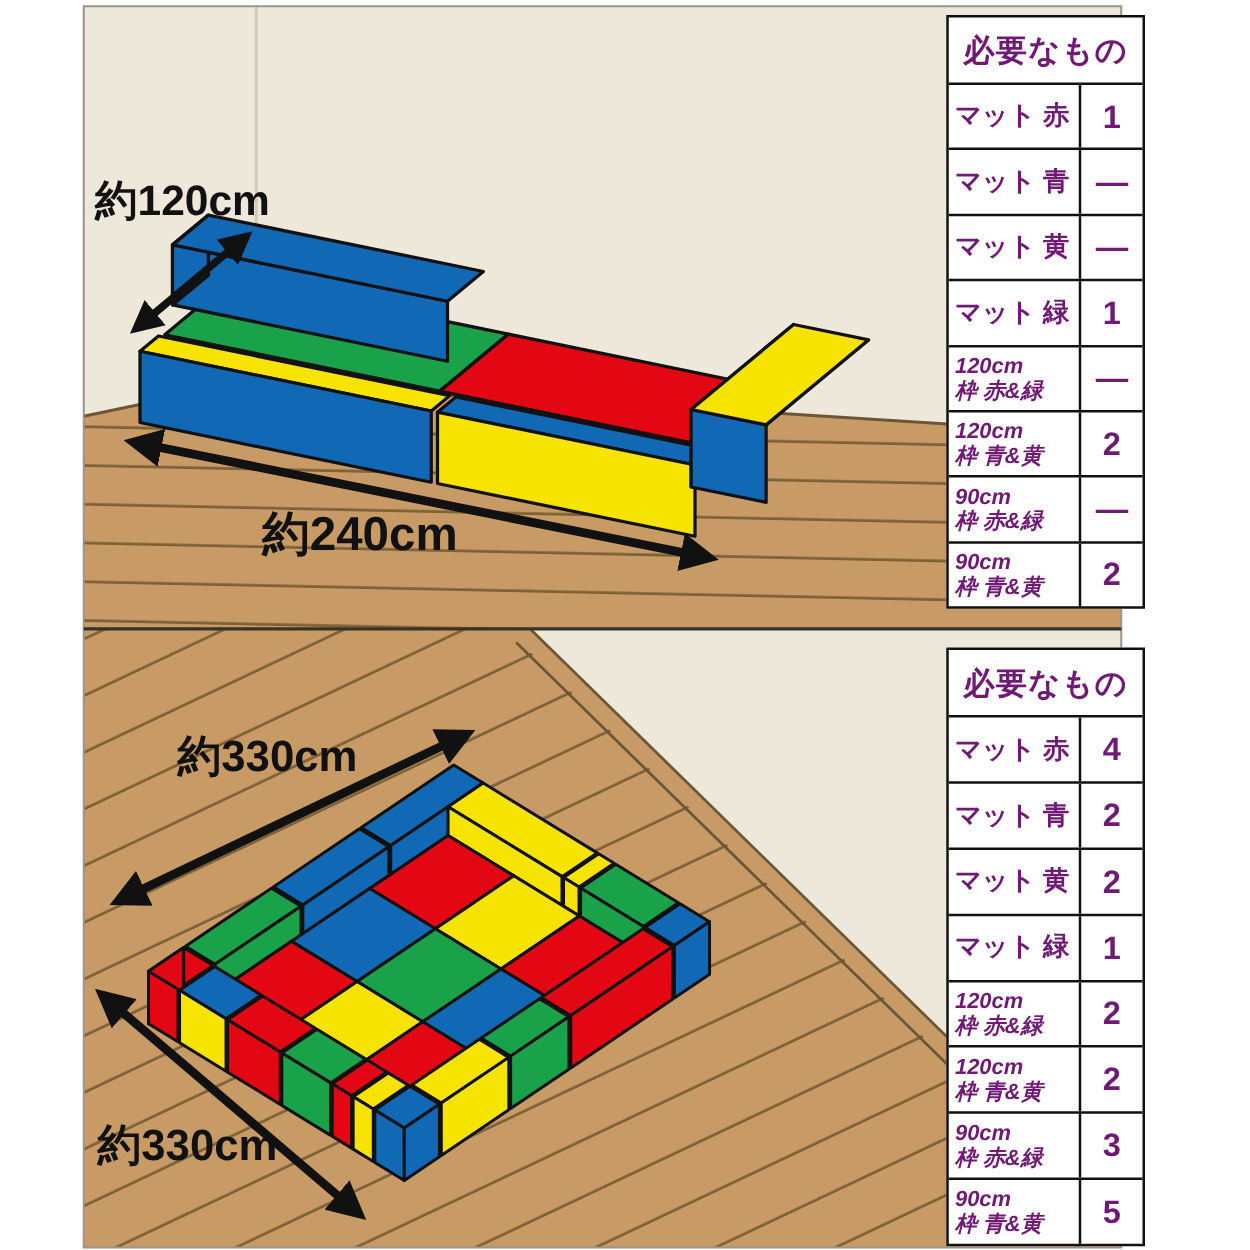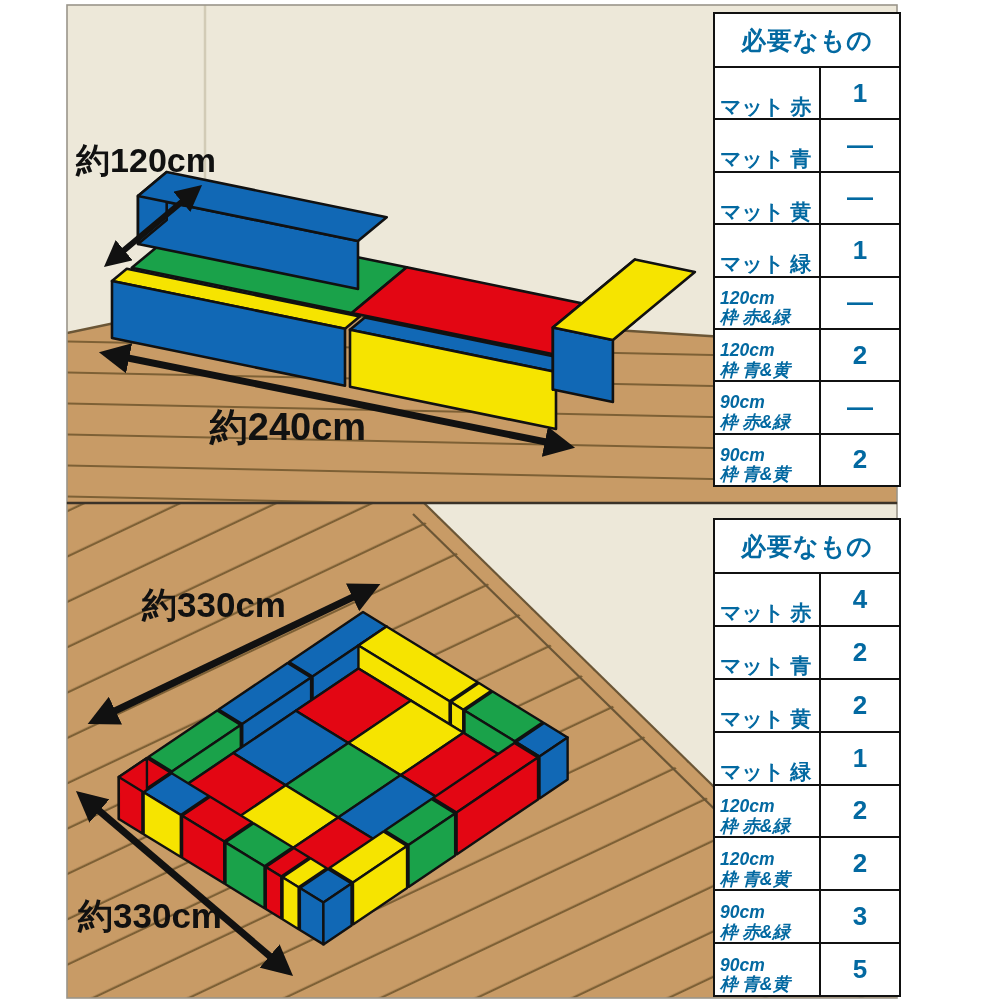--- a/index.html
+++ b/index.html
@@ -7,28 +7,28 @@
            font-family:"Liberation Sans","DejaVu Sans",sans-serif; overflow:hidden; }
   svg { position:absolute; left:0; top:0; }
 
   
   .outl   { stroke:#111111; stroke-width:2.6; stroke-linejoin:round; }
   .pit *  { vector-effect:non-scaling-stroke; }
   .dimtxt { font-weight:bold; fill:#111111; }
   .dimarrow { stroke:#111111; fill:none; }
 
   
-  .req-table { position:absolute; width:188px; background:#ffffff;
+  .req-table { position:absolute; width:159px; background:#ffffff;
                border:2.6px solid #111111; box-sizing:border-box;
-               display:flex; flex-direction:column; color:#0369a1; }
+               display:flex; flex-direction:column; color:#701a75;margin-left:44px; }
   .req-header { height:52px; flex:0 0 auto; display:flex; align-items:center; justify-content:center;
                 font-size:25px; font-weight:bold; letter-spacing:1px; white-space:nowrap; }
   .req-row { flex:1 1 0; display:flex; border-top:2.4px solid #111111; min-height:0; }
   .req-item { width:106px; flex:0 0 auto; border-right:2.4px solid #111111;
-              display:flex; flex-direction:column; justify-content:flex-end;
+              display:flex; flex-direction:column; justify-content:center;
               padding-left:5px; box-sizing:border-box; overflow:hidden; }
   .req-item span { display:block; white-space:nowrap; font-weight:bold; line-height:1.12; }
   .req-row.single .req-item span { font-size:21px; }
   .req-row.double .req-item span { font-size:17.5px;font-style:italic; }
   .req-item span:empty { display:none; }
   .req-qty { flex:1 1 auto; display:flex; align-items:center; justify-content:center;
              font-size:26px; font-weight:bold; white-space:nowrap; }
 </style>
 </head>
 <body>

